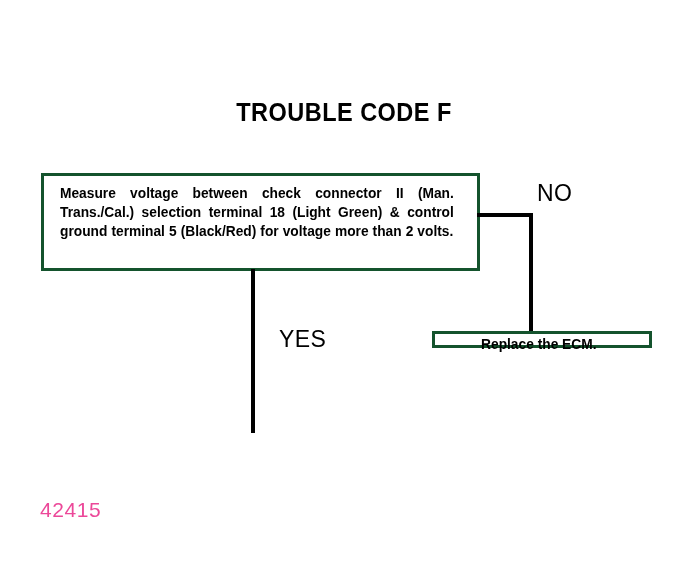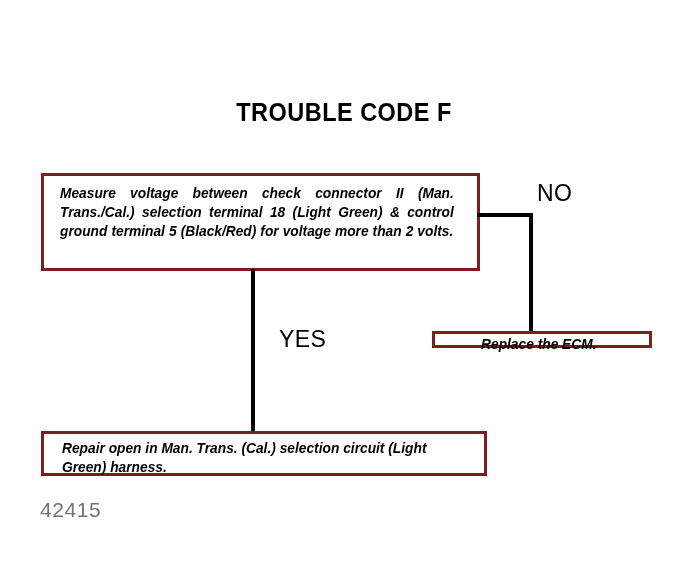--- a/index.html
+++ b/index.html
@@ -34,23 +34,22 @@
     font-stretch: condensed;
     transform: scaleX(0.94);
     transform-origin: center top;
     white-space: nowrap;
   }
 
   
   .box {
     position: absolute;
     background: #ffffff;
-    border: 3px solid #7f1d1d;
+    border: 3px solid #14532d;
     box-sizing: border-box;
-    font-style: italic;
   }
 
   .box .txt {
     font-weight: bold;
     font-size: 14.2px;
     line-height: 19px;
     color: #000000;
     transform: scaleX(0.97);
     transform-origin: left top;
   }
@@ -142,21 +141,21 @@
   #label-yes { left: 279px; top: 298px; }
 
   
   #fig-number {
     position: absolute;
     left: 40px;
     top: 470px;
     font-size: 21px;
     font-weight: normal;
     letter-spacing: 0.6px;
-    color: #737373;
+    color: #ec4899;
   }
 </style>
 </head>
 <body>
 
 <div id="page">
 
   <div class="title">TROUBLE CODE F</div>
 
   <div class="box" id="box-measure">
@@ -169,19 +168,16 @@
   <div class="branch-label" id="label-no">NO</div>
 
   <div class="line-v" id="yes-line-v"></div>
 
   <div class="branch-label" id="label-yes">YES</div>
 
   <div class="box" id="box-ecm">
     <div class="txt">Replace the ECM.</div>
   </div>
 
-  <div class="box" id="box-repair">
-    <div class="txt">Repair open in Man. Trans. (Cal.) selection circuit (Light Green) harness.</div>
-  </div>
 
   <div id="fig-number">42415</div>
 
 </div>
 
 </body></html>

